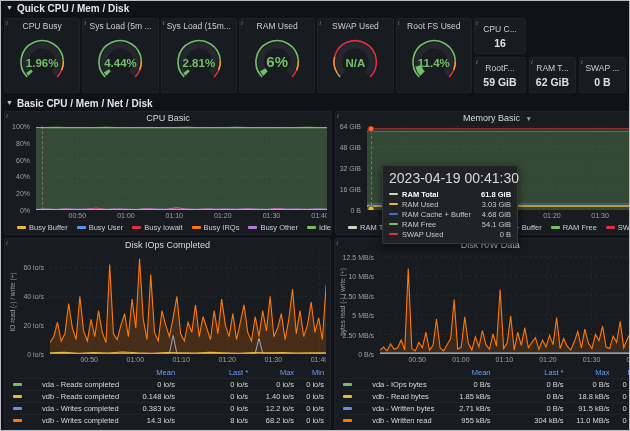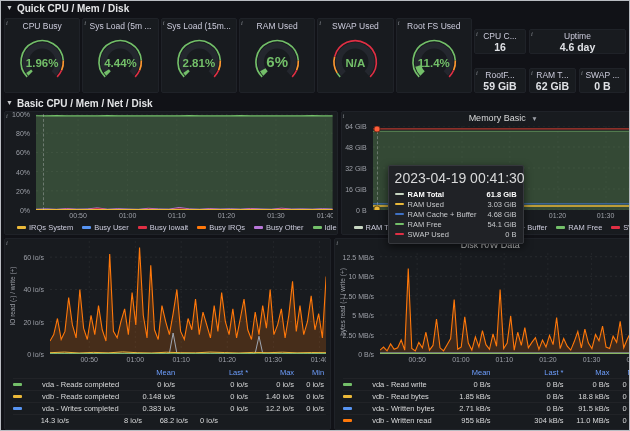--- a/index.html
+++ b/index.html
@@ -15,21 +15,21 @@
   .top-row{display:flex;gap:2px;margin:2px 3px 3px 3px;height:75px;}
   .gauge-panel{flex:1 1 0;overflow:hidden;}
   .panel-title{font-size:8.5px;color:#ccccdc;text-align:center;padding-top:2px;white-space:nowrap;
                overflow:hidden;cursor:pointer;}
   .gauge{position:absolute;left:3px;right:3px;top:11px;bottom:1px;}
   .gauge svg{width:100%;height:100%;}
   .gauge-value{position:absolute;left:0;right:0;top:52%;text-align:center;font-size:11.5px;
                font-weight:bold;color:#73bf69;}
   .gauge-value.lg{font-size:15px;top:47%;}
   .stats-block{flex:0 0 152px;display:flex;flex-direction:column;gap:3px;}
-  .stats-row{flex:1 1 0;display:flex;gap:3px;align-items:flex-end;}
+  .stats-row{flex:1 1 0;display:flex;gap:3px;}
   .stat-panel{display:flex;flex-direction:column;align-items:center;justify-content:space-evenly;overflow:hidden;}
   .stat-panel .panel-title{padding-top:1px;max-width:95%;}
   .stat-value{font-size:10.5px;font-weight:bold;color:#dfe1e5;white-space:nowrap;}
   .w52{flex:0 0 50px;} .wfl{flex:1 1 0;}
   
   .mid-row{display:flex;gap:3px;margin:0 3px;height:124px;}
   .bottom-row{display:flex;gap:3px;margin:3px 3px 0 3px;height:192px;}
   .chart-panel{display:flex;flex-direction:column;overflow:visible;}
   .cp-left{flex:0 0 306px;} .cp-right{flex:1 1 0;}
   .chart-title{height:12px;line-height:13px;font-size:9px;text-align:center;color:#d8d9da;cursor:pointer;
@@ -154,25 +154,20 @@
       <div class="gauge-value">11.4%</div>
     </div>
 
     <div class="stats-block">
       <div class="stats-row">
         <div class="panel stat-panel w52">
           <span class="info-i">i</span>
           <div class="panel-title">CPU C...</div>
           <div class="stat-value">16</div>
         </div>
-        <div class="panel stat-panel wfl">
-          <span class="info-i">i</span>
-          <div class="panel-title">Uptime</div>
-          <div class="stat-value">4.6 day</div>
-        </div>
       </div>
       <div class="stats-row">
         <div class="panel stat-panel w52">
           <span class="info-i">i</span>
           <div class="panel-title">RootF...</div>
           <div class="stat-value">59 GiB</div>
         </div>
         <div class="panel stat-panel wfl">
           <span class="info-i">i</span>
           <div class="panel-title">RAM T...</div>
@@ -188,20 +183,23 @@
   </div>
 
   <div class="sec-header">
     <span class="chev">▼</span>
     <span>Basic CPU / Mem / Net / Disk</span>
   </div>
 
   <div class="mid-row">
     <div class="panel chart-panel cp-left">
       <span class="info-i">i</span>
+      <div class="chart-title">
+        <span>CPU Basic</span>
+      </div>
       <div class="chart-body">
         <div class="yaxis y-top">
             <span style="top: 0%;">100%</span>
             <span style="top: 20%;">80%</span>
             <span style="top: 40%;">60%</span>
             <span style="top: 60%;">40%</span>
             <span style="top: 80%;">20%</span>
             <span style="top: 100%;">0%</span>
           </div>
         <div class="plot p-top">
@@ -231,21 +229,21 @@
             <span style="left: 30.9%;">01:00</span>
             <span style="left: 47.5%;">01:10</span>
             <span style="left: 64.2%;">01:20</span>
             <span style="left: 80.9%;">01:30</span>
             <span style="left: 97.6%;">01:40</span>
           </div>
       </div>
       <div class="legend">
           <span class="leg-item">
             <span class="swatch" style="background: rgb(234, 184, 57);"></span>
-            <span>IRQs System</span>
+            <span>Busy Buffer</span>
           </span>
           <span class="leg-item">
             <span class="swatch" style="background: rgb(87, 148, 242);"></span>
             <span>Busy User</span>
           </span>
           <span class="leg-item">
             <span class="swatch" style="background: rgb(224, 47, 68);"></span>
             <span>Busy Iowait</span>
           </span>
           <span class="leg-item">
@@ -360,20 +358,23 @@
               <span class="val">0 B</span>
             </div>
           </div>
       </div>
     </div>
   </div>
 
   <div class="bottom-row">
     <div class="panel chart-panel cp-left">
       <span class="info-i">i</span>
+      <div class="chart-title">
+        <span>Disk IOps Completed</span>
+      </div>
       <div class="chart-body">
         <div class="ylab">IO read (-) / write (+)</div>
         <div class="yaxis y-disk">
             <span style="top: 14.3%;">60 io/s</span>
             <span style="top: 42.9%;">40 io/s</span>
             <span style="top: 71.4%;">20 io/s</span>
             <span style="top: 100%;">0 io/s</span>
           </div>
         <div class="plot p-disk">
             <svg viewBox="0 0 1000 1000" preserveAspectRatio="none">
@@ -435,20 +436,24 @@
             <span class="t-name">
               <span class="swatch" style="background: rgb(87, 148, 242);"></span>
               <span>vda - Writes completed</span>
             </span>
             <span class="t-col c-mean">0.383 io/s</span>
             <span class="t-col c-last">0 io/s</span>
             <span class="t-col c-max">12.2 io/s</span>
             <span class="t-col c-min">0 io/s</span>
           </div>
           <div class="trow">
+            <span class="t-name">
+              <span class="swatch" style="background: rgb(255, 120, 10);"></span>
+              <span>vdb - Writes completed</span>
+            </span>
             <span class="t-col c-mean">14.3 io/s</span>
             <span class="t-col c-last">8 io/s</span>
             <span class="t-col c-max">68.2 io/s</span>
             <span class="t-col c-min">0 io/s</span>
           </div>
         </div>
     </div>
 
     <div class="panel chart-panel cp-right">
       <span class="info-i">i</span>
@@ -499,21 +504,21 @@
           <div class="trow head">
             <span class="t-name"></span>
             <span class="t-col c-mean">Mean</span>
             <span class="t-col c-last">Last *</span>
             <span class="t-col c-max">Max</span>
             <span class="t-col c-min">Min</span>
           </div>
           <div class="trow">
             <span class="t-name">
               <span class="swatch" style="background: rgb(115, 191, 105);"></span>
-              <span>vda - Read write</span>
+              <span>vda - IOps bytes</span>
             </span>
             <span class="t-col c-mean">0 B/s</span>
             <span class="t-col c-last">0 B/s</span>
             <span class="t-col c-max">0 B/s</span>
             <span class="t-col c-min">0 B/s</span>
           </div>
           <div class="trow">
             <span class="t-name">
               <span class="swatch" style="background: rgb(234, 184, 57);"></span>
               <span>vdb - Read bytes</span>

